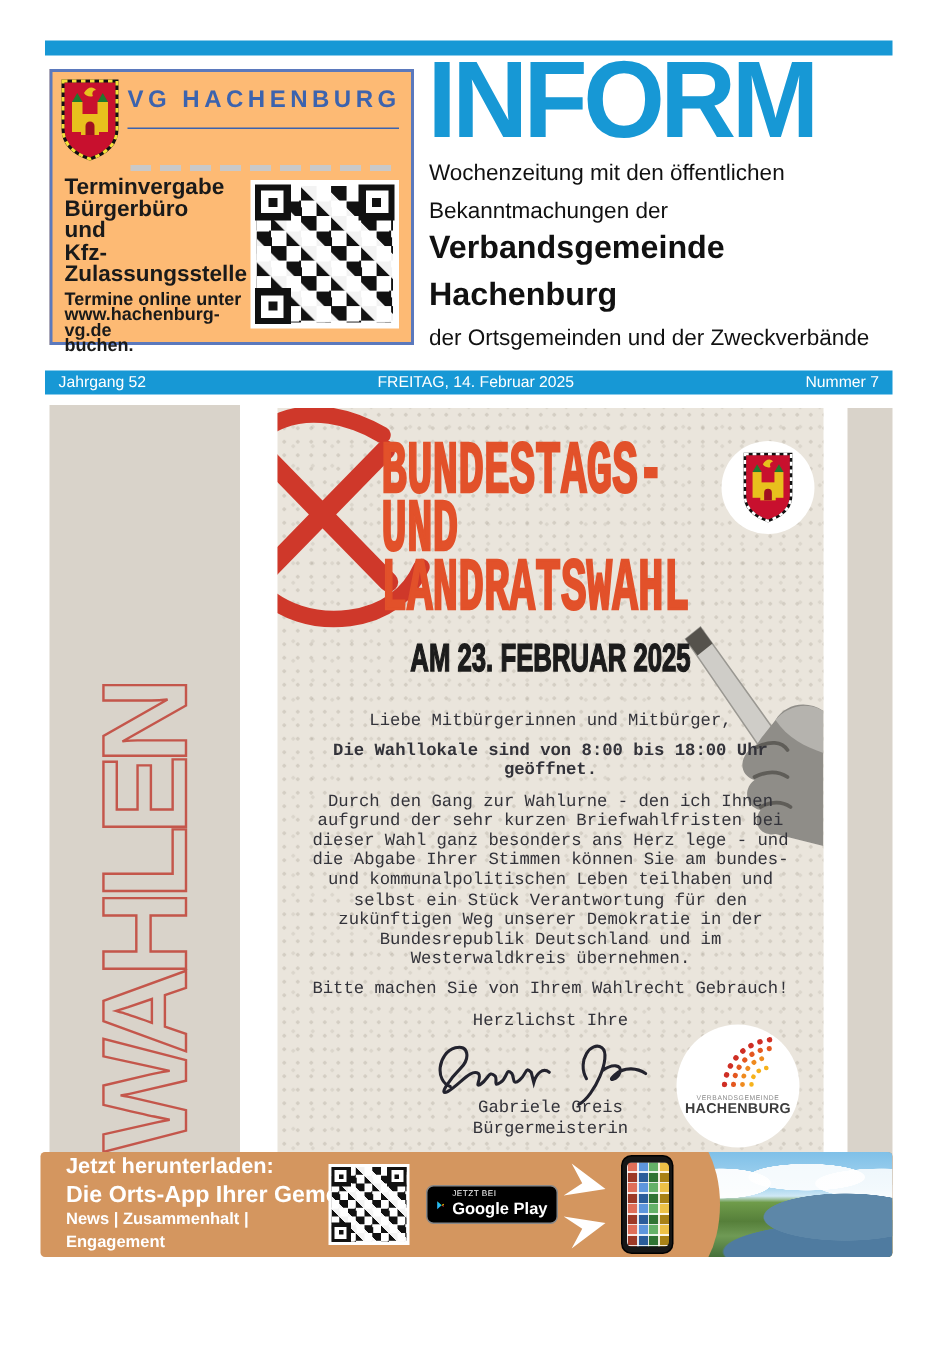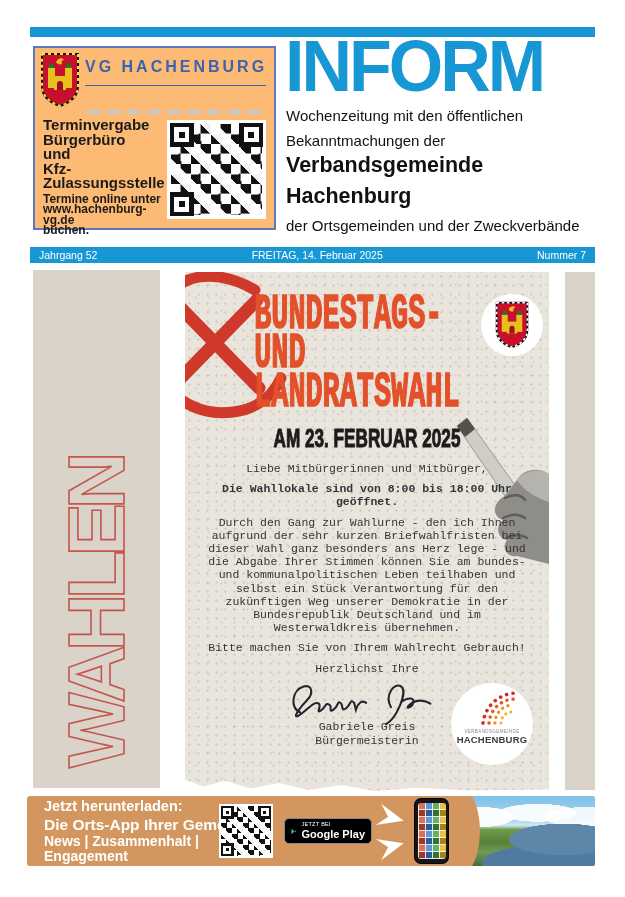--- a/index.html
+++ b/index.html
@@ -75,40 +75,40 @@
     clip-path:polygon(0 100%,0 10%,5% 60%,11% 20%,18% 75%,26% 35%,34% 85%,43% 50%,52% 92%,64% 70%,78% 88%,100% 82%,100% 100%);}
   .xmark{position:absolute;left:-48px;top:-12px;}
   .coat-circle{position:absolute;right:6px;top:22px;width:62px;height:62px;border-radius:50%;
     background:#fff;display:flex;align-items:center;justify-content:center;}
   .p-titles{position:relative;padding-top:24px;color:var(--poster-orange);font-family:Liberation Mono, monospace;}
   .p-titles .tl{display:block;font-size:46px;line-height:39px;font-weight:bold;
     transform:scale(.62,1.08);transform-origin:center;-webkit-text-stroke:1.5px var(--poster-orange);
     letter-spacing:0;white-space:nowrap;}
   .p-date{margin-top:13px;text-align:center;color:#1c1c1c;font-size:26px;line-height:24px;font-weight:bold;
     transform:scale(.66,1);-webkit-text-stroke:1px #1c1c1c;white-space:nowrap;}
-  .p-body{position:relative;margin-top:12px;padding:0 13px;text-align:center;
+  .p-body{position:relative;margin-top:24px;padding:0 13px;text-align:center;
     font-family:"Liberation Mono","DejaVu Sans Mono",monospace;
     font-size:11.5px;line-height:13.2px;color:#33333a;}
   .p-body p{margin-bottom:7px;}
   .p-body .b{font-weight:bold;}
   .signature{margin:-4px auto -6px;display:block;}
   .p-hand{position:absolute;right:0;top:142px;}
   .vg-logo{position:absolute;right:16px;bottom:26px;width:82px;height:82px;border-radius:50%;background:#fff;
     display:flex;flex-direction:column;align-items:center;justify-content:center;}
   .vg-logo svg{position:absolute;top:6px;right:8px;}
   .vg-l1{font-size:4.5px;color:#8a8a8a;letter-spacing:.4px;margin-top:26px;}
   .vg-l2{font-size:9.5px;font-weight:bold;color:#3c3c3c;letter-spacing:.2px;}
 
   
-  .banner{position:absolute;left:27px;top:796px;width:568px;height:70px;background:var(--banner-orange);
+  .banner{position:absolute;left:27px;top:768px;width:568px;height:70px;background:var(--banner-orange);
     border-radius:3px;display:flex;align-items:center;overflow:hidden;}
   .bn-text{width:178px;padding-left:17px;color:#fff;flex:none;}
   .bn-l1{font-size:14.5px;font-weight:bold;line-height:17px;}
   .bn-l2{font-size:15.5px;font-weight:bold;line-height:19px;white-space:nowrap;}
-  .bn-l3{font-size:14px;font-weight:bold;line-height:15px;}
+  .bn-l3{font-size:11px;font-weight:bold;line-height:15px;}
   .bn-qr{width:54px;height:54px;flex:none;margin-left:14px;}
   .badges{display:flex;flex-direction:row;gap:5px;margin-left:11px;flex:none;}
   .badge{width:88px;height:26px;background:#000;border-radius:5px;border:1px solid #888;
     display:flex;align-items:center;padding:0 6px;gap:5px;color:#fff;}
   .badge .bt{display:flex;flex-direction:column;line-height:1;}
   .badge .small{font-size:5.5px;letter-spacing:.3px;}
   .badge .big{font-size:11px;font-weight:bold;margin-top:1px;white-space:nowrap;}
   .bn-arrows{position:relative;width:40px;height:60px;flex:none;margin-left:2px;}
   .bn-arrows svg{position:absolute;left:0;}
   .phone{width:33px;height:64px;background:#161616;border-radius:6px;flex:none;margin-left:1px;

